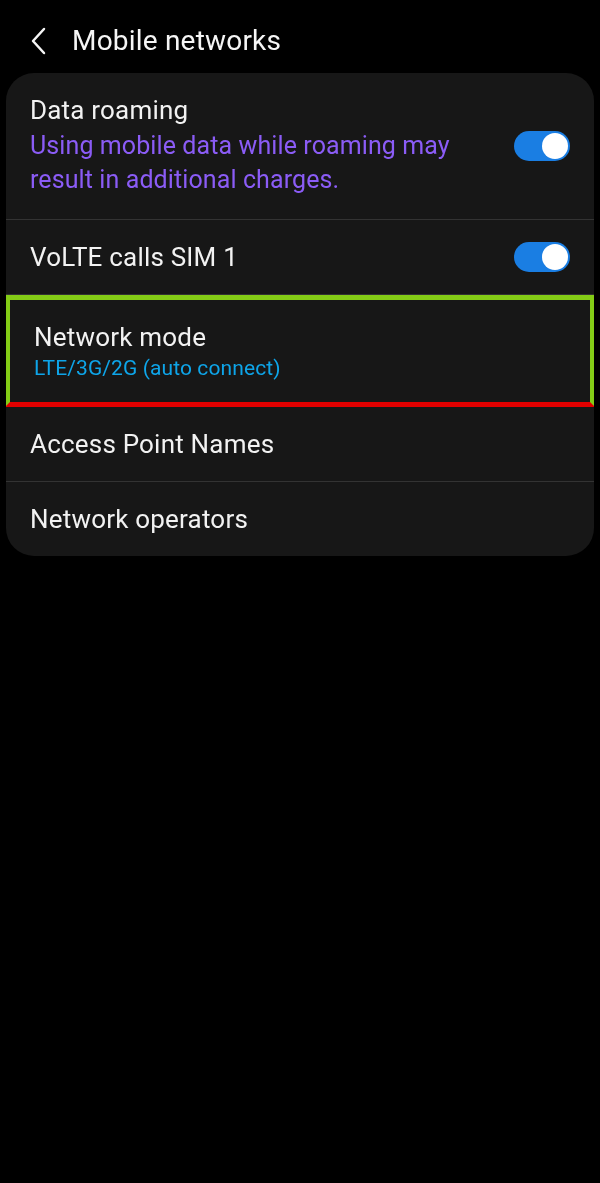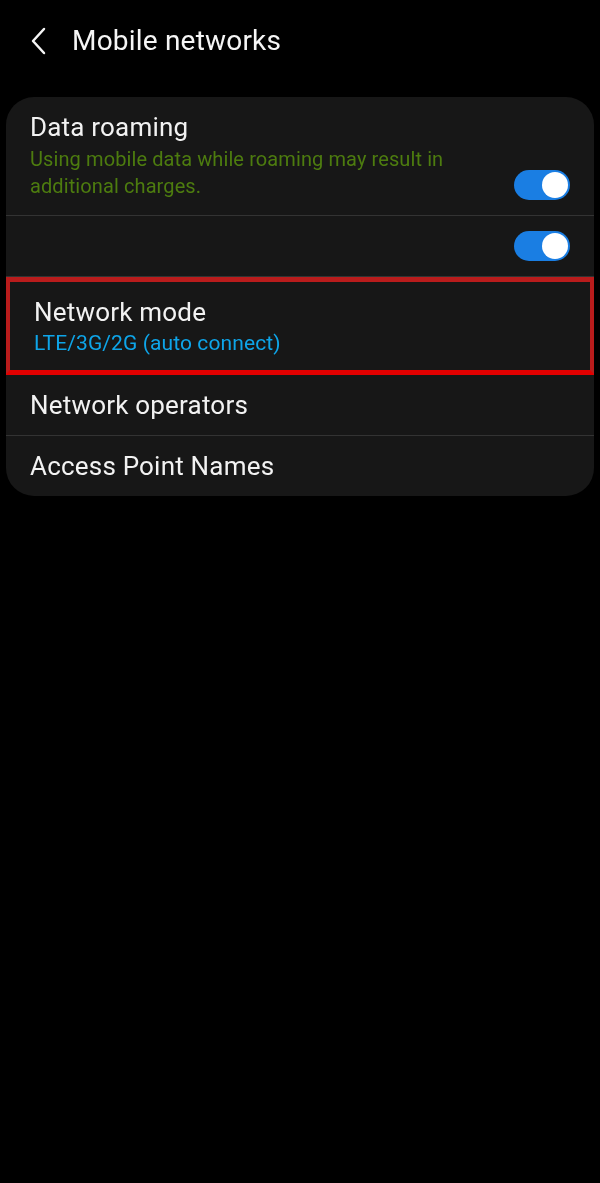--- a/index.html
+++ b/index.html
@@ -10,21 +10,21 @@
     body {
       width: 600px;
       height: 1183px;
       background: #000000;
       font-family: -apple-system, BlinkMacSystemFont, 'Segoe UI', Roboto, sans-serif;
       overflow: hidden;
     }
     .header {
       display: flex;
       align-items: center;
-      padding: 24px 20px 40px 28px;
+      padding: 24px 20px 16px 28px;
       gap: 24px;
     }
     .back-icon {
       width: 20px;
       height: 20px;
       display: flex;
       align-items: center;
       justify-content: center;
     }
     .back-icon svg {
@@ -38,51 +38,51 @@
       letter-spacing: 0.2px;
     }
     .settings-panel {
       margin: 0 6px;
       background: #171717;
       border-radius: 28px;
       overflow: hidden;
     }
     .setting-row {
       display: flex;
-      align-items: flex-end;
-      padding: 15px 24px;
+      align-items: center;
+      padding: 22px 24px;
       justify-content: space-between;
       border-bottom: 1px solid #333333;
       gap: 35px;
     }
     .setting-row:last-child {
       border-bottom: none;
     }
     .setting-row.highlighted {
-      border: 5px solid #b91c1c;
+      border: 5px solid #84cc16;
       border-bottom: 5px solid #e20000;
       margin-left: -1px;
       margin-right: -1px;
     }
     .setting-text {
       display: flex;
       flex-direction: column;
       gap: 4px;
       flex: 1;
       padding-right: 20px;
     }
     .setting-title {
       color: #f2f2f2;
       font-size: 26px;
       font-weight: 400;
       letter-spacing: 0.2px;
     }
     .setting-subtitle {
-      color: #4d7c0f;
-      font-size: 20px;
+      color: #8b5cf6;
+      font-size: 25px;
       font-weight: 400;
       line-height: 1.35;
       letter-spacing: 0.1px;
     }
     .setting-value {
       color: #0ea5e9;
       font-size: 21px;
       font-weight: 400;
       letter-spacing: 0.1px;
     }
@@ -123,38 +123,39 @@
       <div class="setting-title">Data roaming</div>
       <div class="setting-subtitle">Using mobile data while roaming may result in additional charges.</div>
     </div>
     <div class="toggle">
       <div class="toggle-thumb"></div>
     </div>
   </div>
 
   <div class="setting-row">
     <div class="setting-text">
+      <div class="setting-title">VoLTE calls SIM 1</div>
     </div>
     <div class="toggle">
       <div class="toggle-thumb"></div>
     </div>
   </div>
 
   <div class="setting-row highlighted">
     <div class="setting-text">
       <div class="setting-title">Network mode</div>
       <div class="setting-value">LTE/3G/2G (auto connect)</div>
     </div>
   </div>
 
   <div class="setting-row">
     <div class="setting-text">
-      <div class="setting-title">Network operators</div>
+      <div class="setting-title">Access Point Names</div>
     </div>
   </div>
 
   <div class="setting-row">
     <div class="setting-text">
-      <div class="setting-title">Access Point Names</div>
+      <div class="setting-title">Network operators</div>
     </div>
   </div>
 
 </div>
 
 </body></html>

